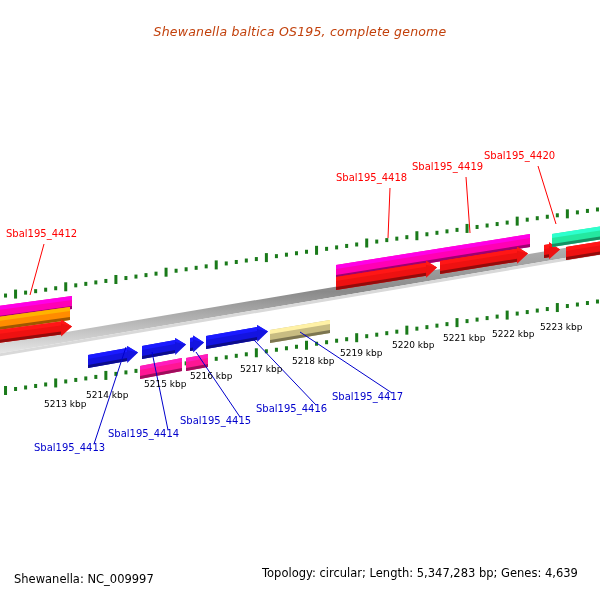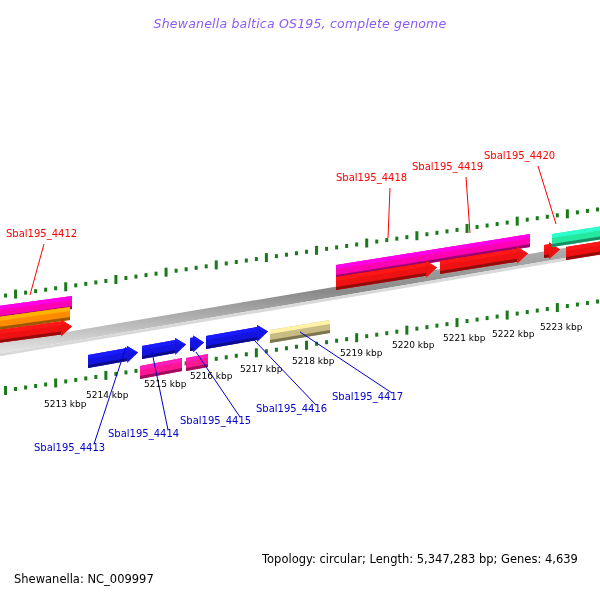--- a/index.html
+++ b/index.html
@@ -5,33 +5,33 @@
   html,body{margin:0;padding:0;}
   body{
     width:600px;height:600px;
     background:#ffffff;
     font-family:"DejaVu Sans", sans-serif;
     overflow:hidden;
     position:relative;
   }
   #viewer{position:absolute;left:0;top:0;width:600px;height:600px;}
   #title{
-    position:absolute;left:0;top:16px;width:600px;
+    position:absolute;left:0;top:24px;width:600px;
     text-align:center;
     font-style:italic;
     font-size:12.5px;
-    color:#8b5cf6;
+    color:#c2410c;
     letter-spacing:0.2px;
   }
   #footer-left{
     position:absolute;left:14px;top:572px;
     font-size:11.5px;color:#000000;
   }
   #footer-right{
-    position:absolute;left:262px;top:552px;
+    position:absolute;left:262px;top:566px;
     font-size:11.5px;color:#000000;
   }
   svg{position:absolute;left:0;top:0;}
   .lbl{font-family:"DejaVu Sans",sans-serif;font-size:10px;}
   .lbl-red{fill:#ff0000;}
   .lbl-blue{fill:#0000cc;}
   .lbl-tick{fill:#000000;font-size:9px;}
 </style>
 </head>
 <body>

